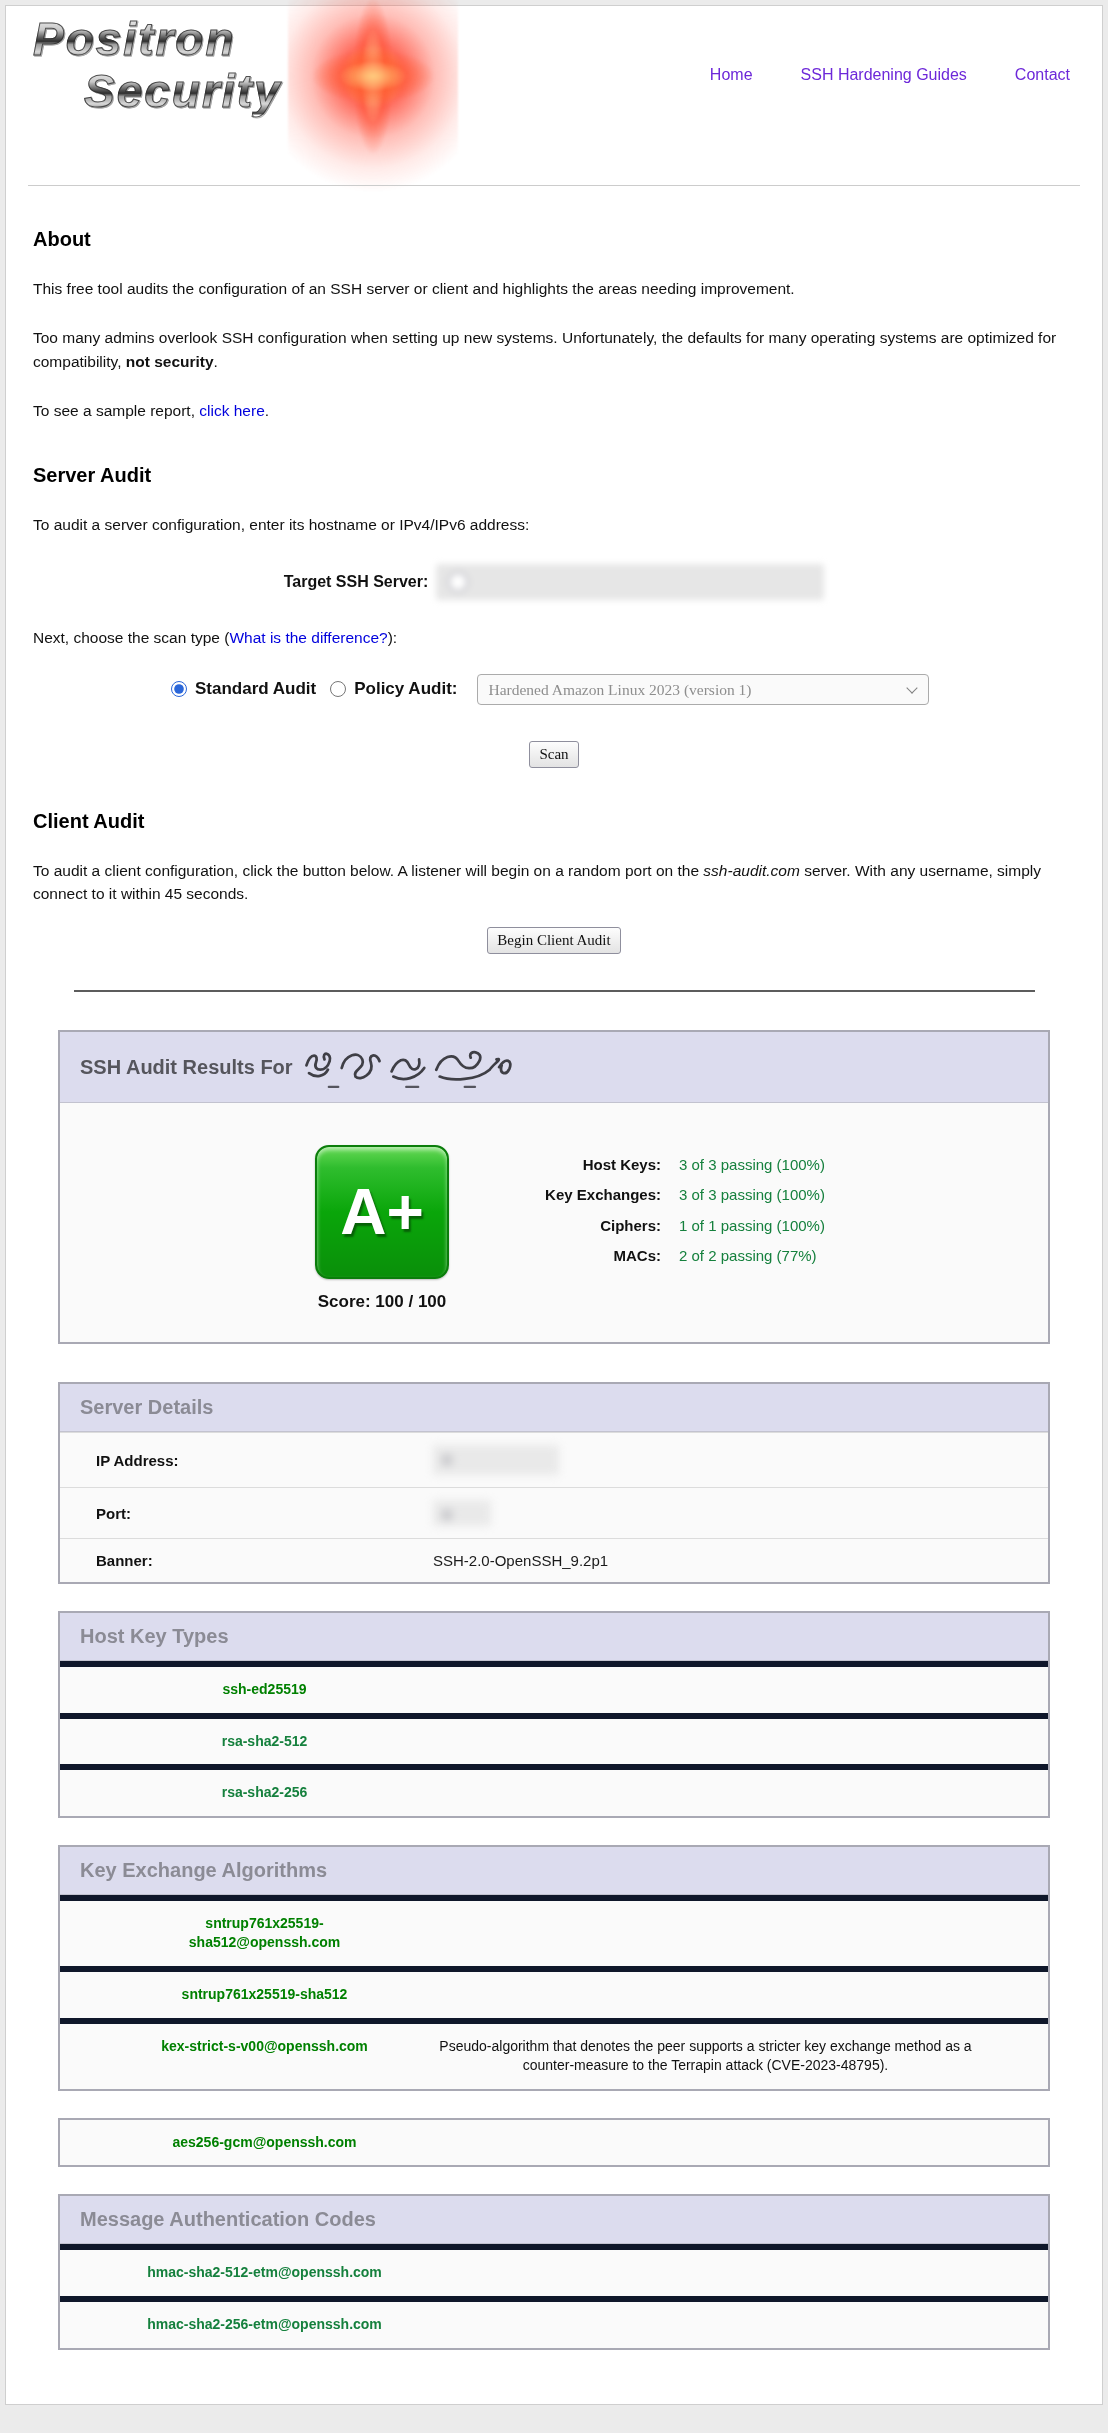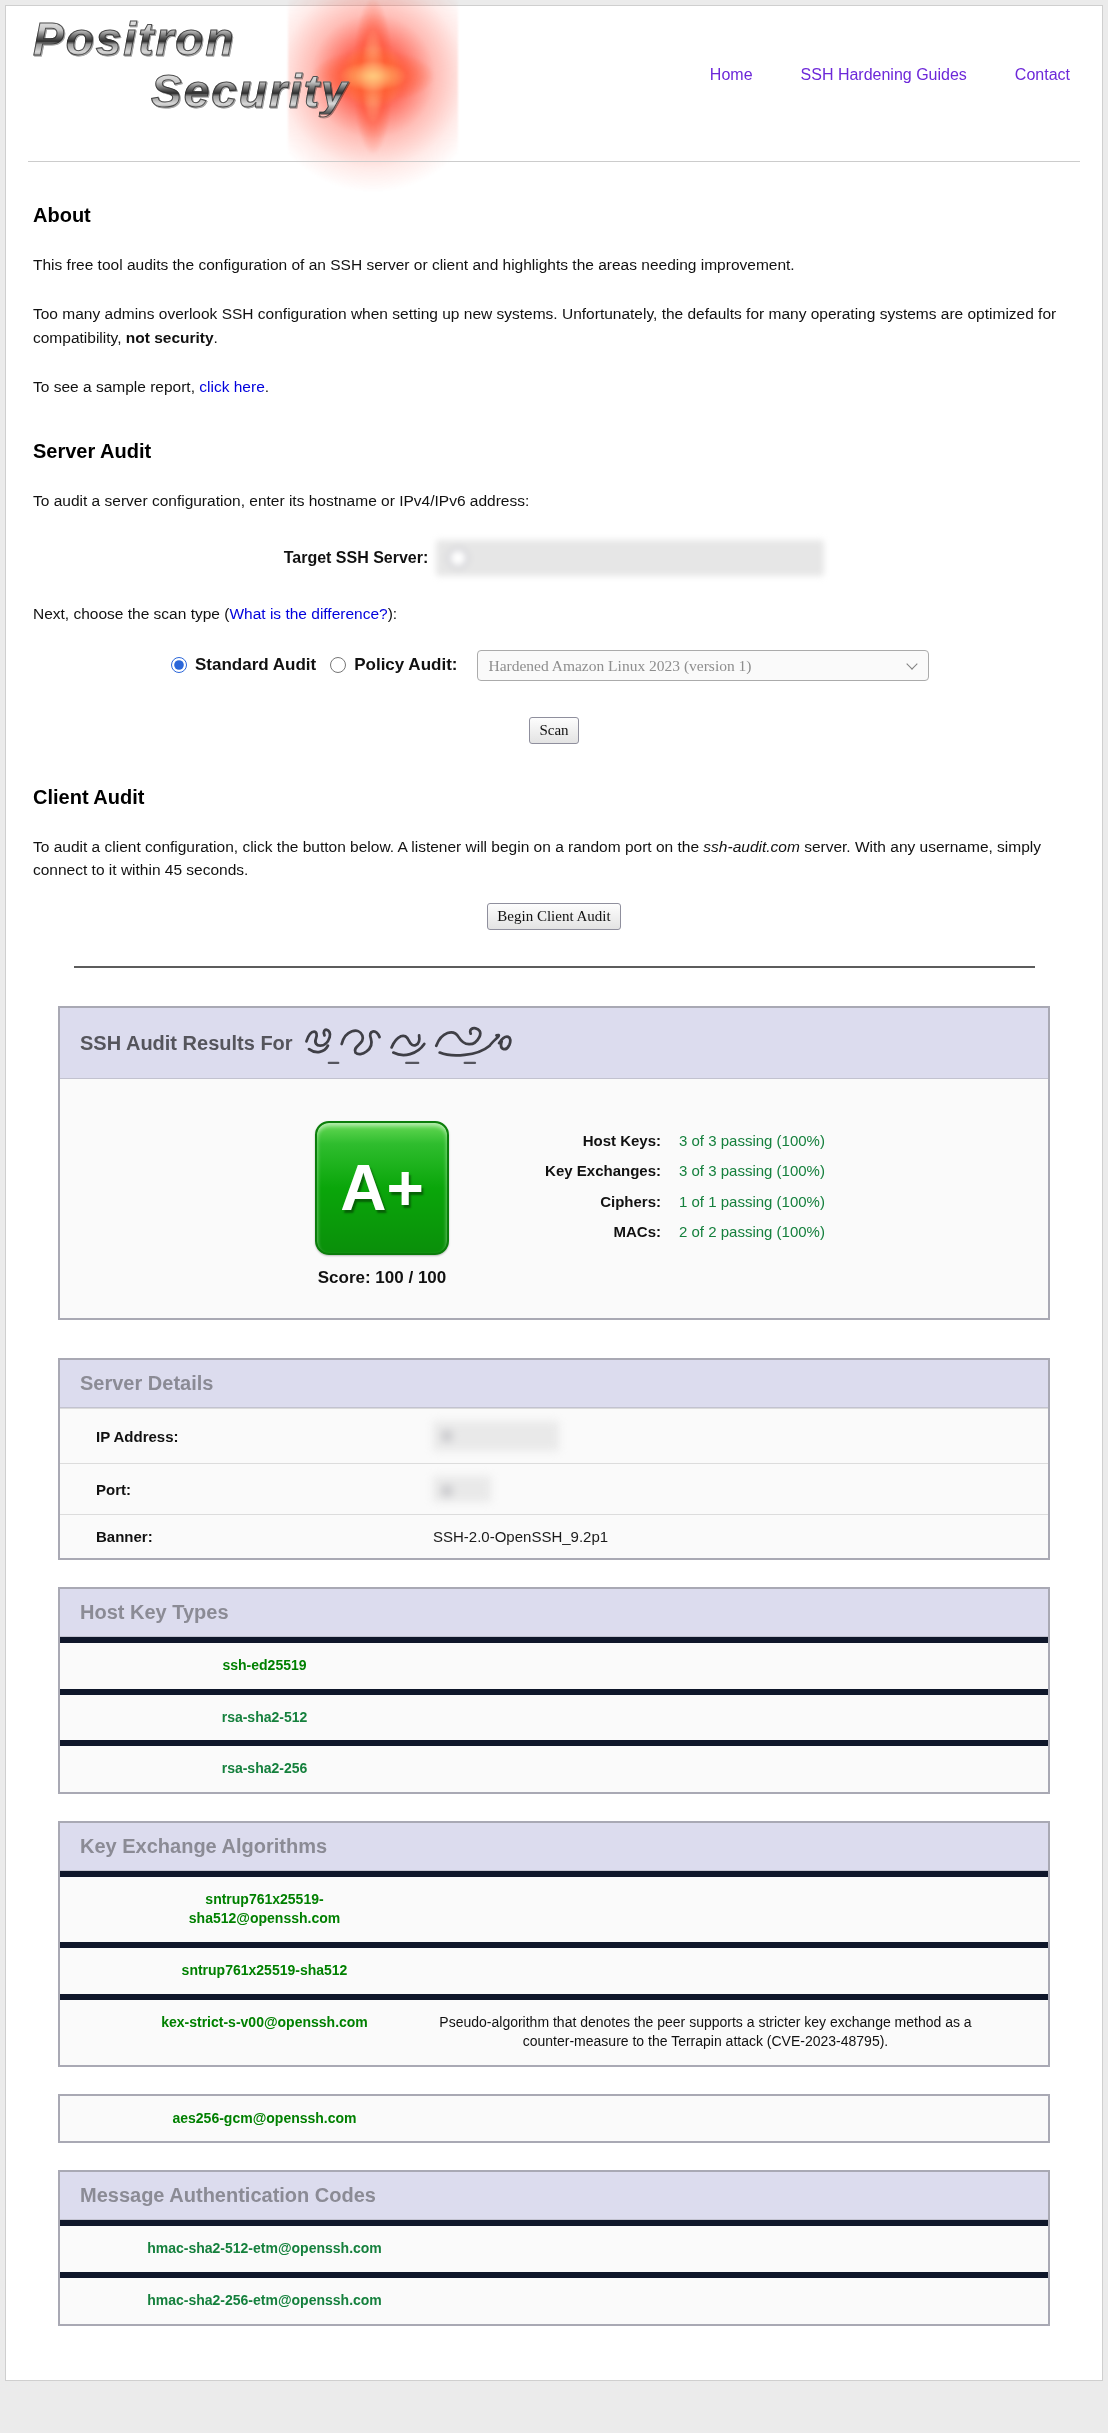--- a/index.html
+++ b/index.html
@@ -13,41 +13,41 @@
   .page { width:1108px; min-height:2433px; }
 
   .main-card {
     margin:5px 5px 0 5px;
     background:#fff;
     border:1px solid #cfcfcf;
     padding-bottom:54px;
   }
 
   
-  .site-header { position:relative; height:156px; }
+  .site-header { position:relative; height:180px; }
   .header-rule { position:absolute; left:22px; right:22px; bottom:0; border-top:1px solid #ccc; }
   .logo { position:absolute; left:27px; top:10px; width:420px; height:140px; }
   .flare {
     position:absolute; left:255px; top:-28px; width:170px; height:210px;
     background:
       radial-gradient(ellipse 50% 18% at 50% 42%, rgba(255,200,120,0.9), rgba(255,90,50,0.55) 40%, rgba(255,90,60,0) 72%),
       radial-gradient(ellipse 16% 50% at 50% 42%, rgba(255,210,150,0.85), rgba(255,80,50,0.5) 45%, rgba(255,80,60,0) 75%),
       radial-gradient(circle at 50% 42%, #ffffff 0%, #ffe9a0 4%, #ff7a40 12%, rgba(255,60,40,0.75) 22%, rgba(255,70,50,0.35) 42%, rgba(255,90,70,0.12) 62%, rgba(255,90,70,0) 78%);
     filter:blur(1px);
   }
   .logo-line { position:relative; font-weight:bold; font-style:italic; font-size:46px; letter-spacing:2px; color:#6a6a6a; line-height:1; }
   @supports ((-webkit-background-clip:text) or (background-clip:text)) {
     .logo-line {
       background:linear-gradient(180deg,#f2f2f2 0%,#c9c9c9 30%,#555 48%,#2e2e2e 55%,#9d9d9d 62%,#d8d8d8 78%,#4a4a4a 100%);
       -webkit-background-clip:text; background-clip:text; color:transparent;
       -webkit-text-stroke:1px rgba(45,45,45,0.8);
       filter:drop-shadow(1px 1px 0 rgba(0,0,0,0.35));
     }
   }
-  .logo-line2 { margin:6px 0 0 118px; }
+  .logo-line2 { margin:6px 0 0 51px; }
   .main-nav { position:absolute; right:32px; top:60px; font-size:16px; }
   .main-nav a { color:#6d28d9; text-decoration:none; margin-left:48px; }
 
   
   .section { padding:0 27px; }
   h2.sec { font-size:20px; font-weight:bold; margin:42px 0 0 0; color:#000; }
   p.body-text { font-size:15.5px; line-height:1.5; margin:26px 0 0 0; }
   a.txt-link { color:#0000dd; text-decoration:none; }
   .em { font-style:italic; }
   .strong { font-weight:bold; }
@@ -241,21 +241,21 @@
           <div class="stat-row">
             <span class="stat-label">Key Exchanges:</span>
             <span class="stat-value">3 of 3 passing (100%)</span>
           </div>
           <div class="stat-row">
             <span class="stat-label">Ciphers:</span>
             <span class="stat-value">1 of 1 passing (100%)</span>
           </div>
           <div class="stat-row">
             <span class="stat-label">MACs:</span>
-            <span class="stat-value">2 of 2 passing (100%)</span>
+            <span class="stat-value">2 of 2 passing (77%)</span>
           </div>
         </div>
       </div>
     </div>
 
     <div class="panel">
       <div class="panel-h">Server Details</div>
       <div class="drow">
         <span class="dlabel">IP Address:</span>
         <span class="redact-blob blob-ip"></span>

